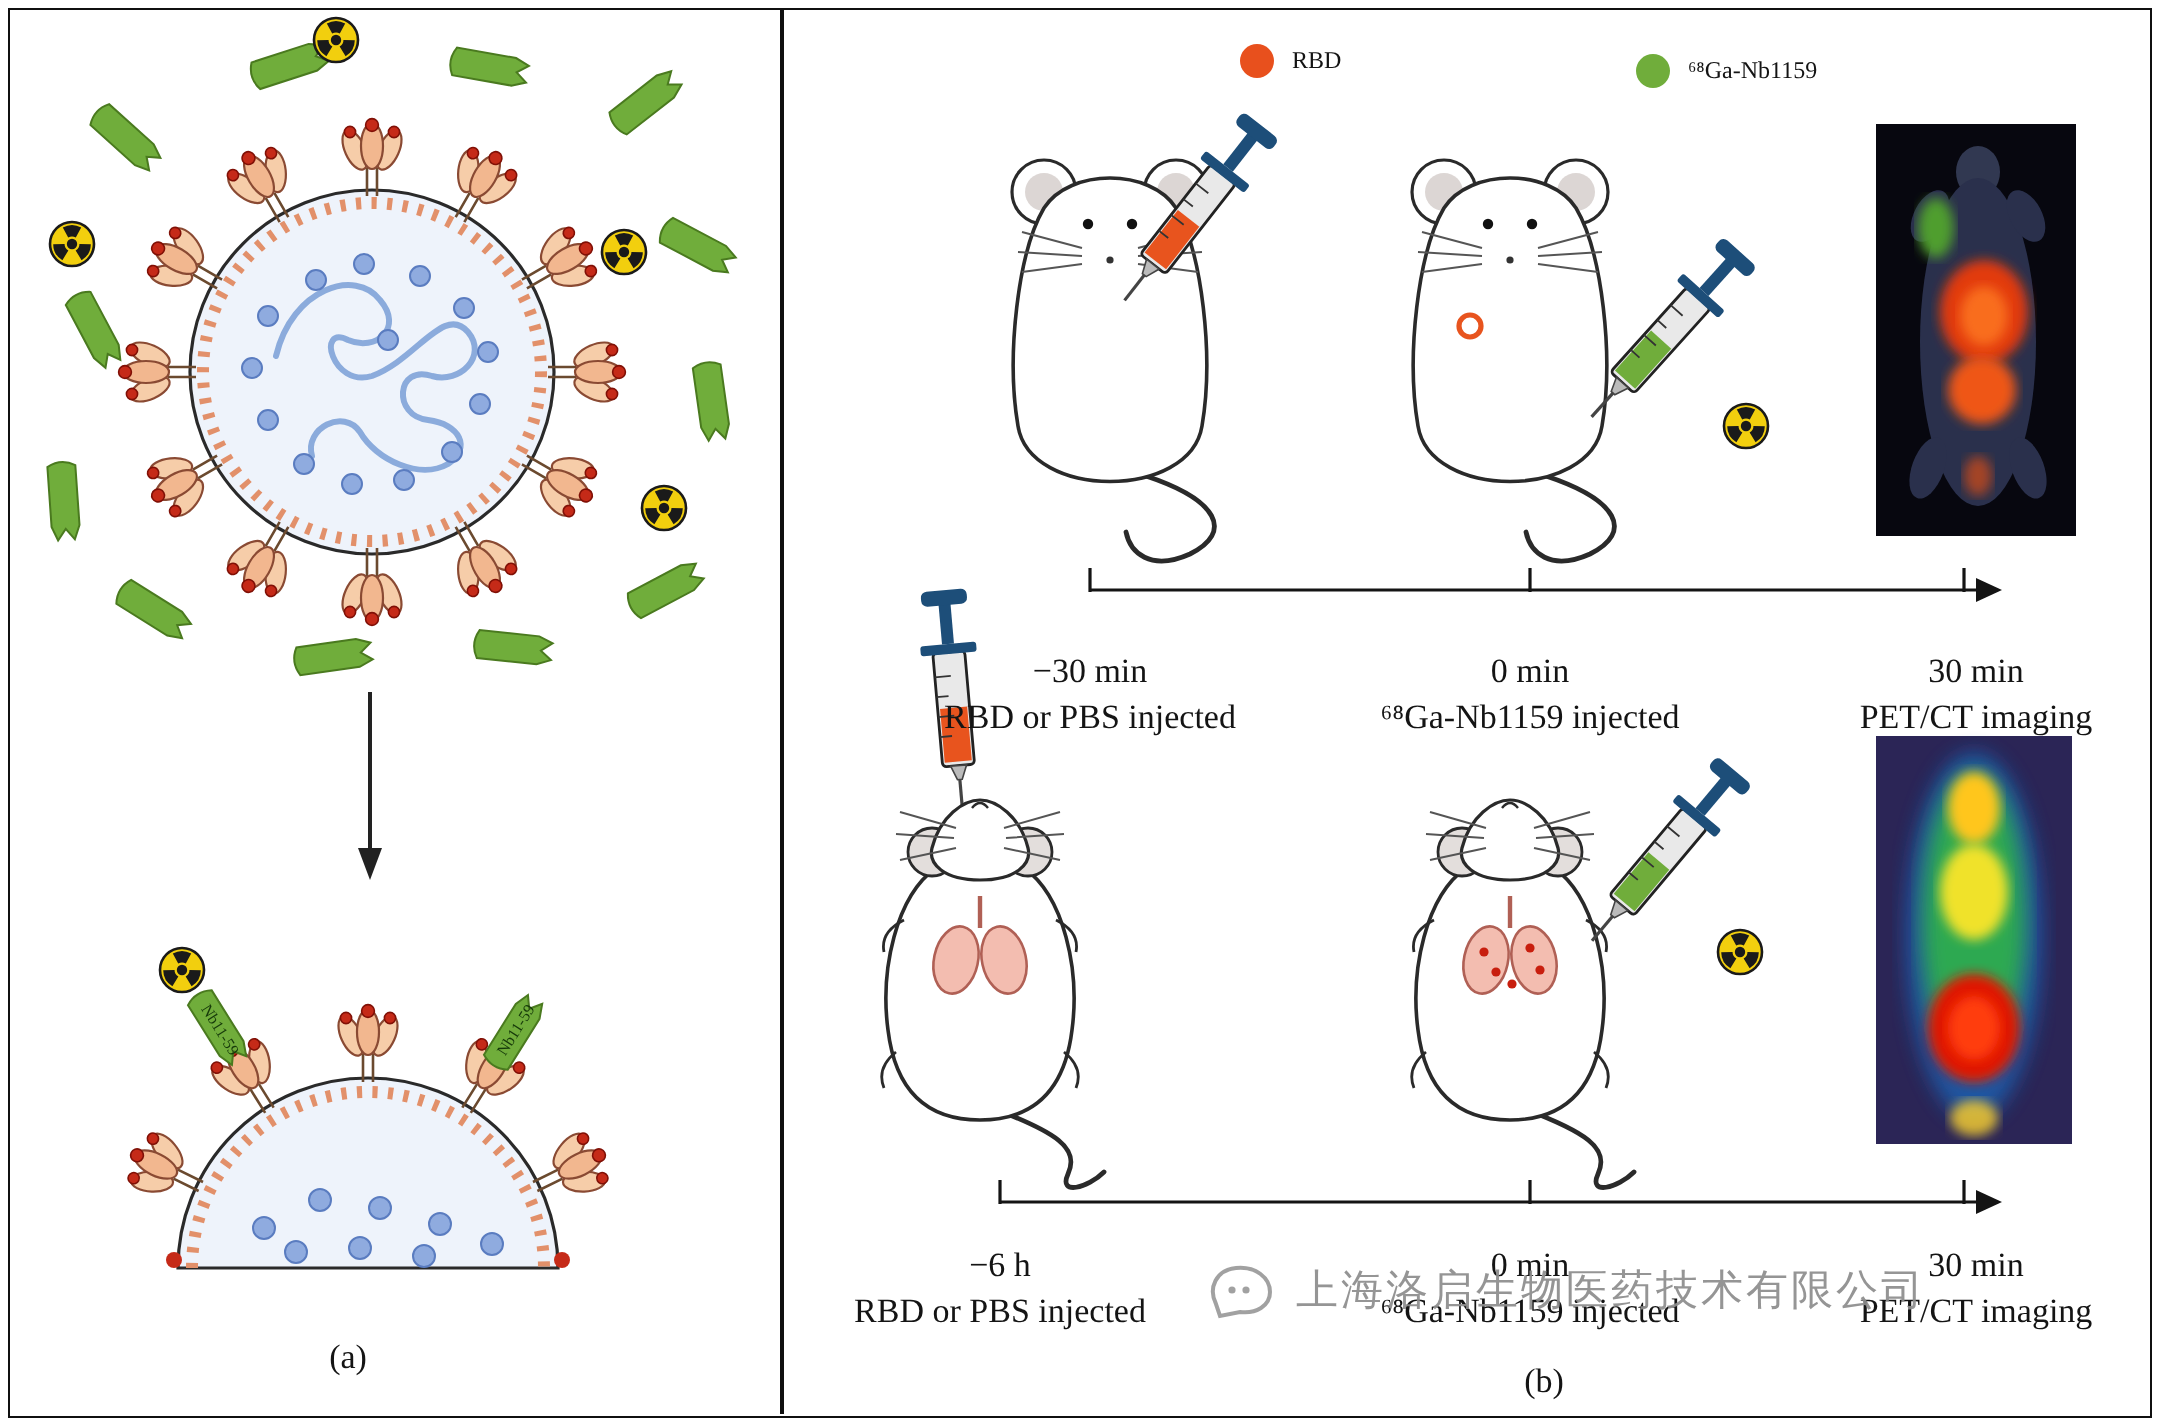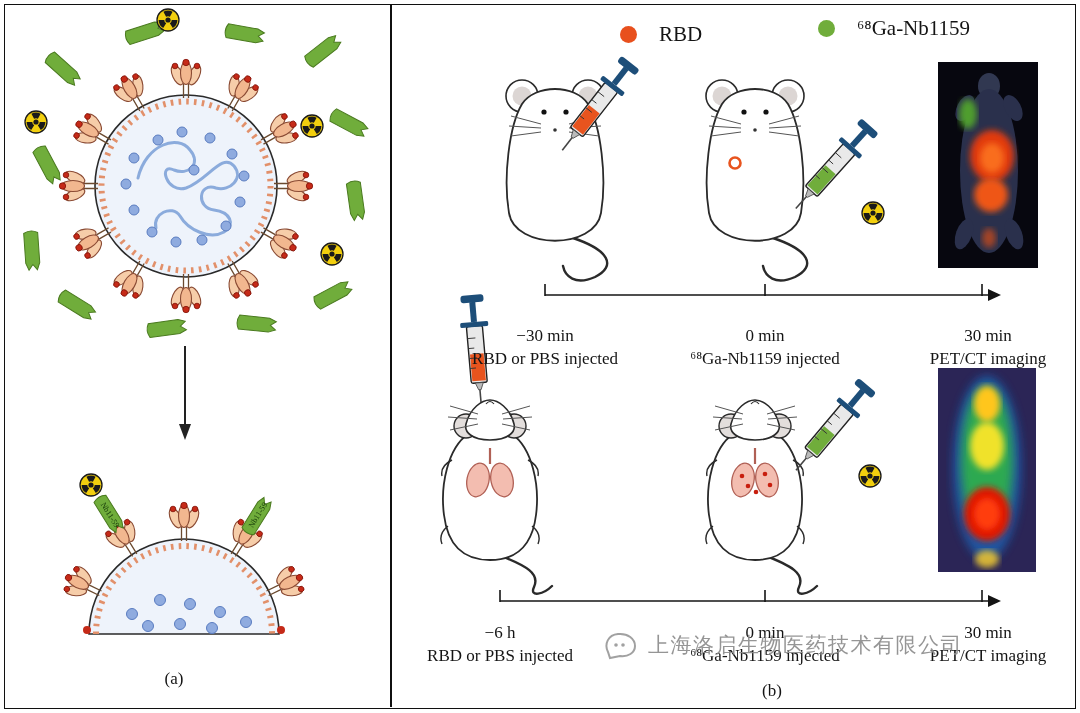--- a/index.html
+++ b/index.html
@@ -2,21 +2,21 @@
 <html><head>
 <meta charset="utf-8">
 <style>
   html,body{margin:0;padding:0;background:#fff}
   .page{position:relative;width:1080px;height:713px;background:#fff;overflow:hidden;
         font-family:"Liberation Serif",serif;color:#141414}
   .frame{position:absolute;inset:4px;border:1.8px solid #101010;pointer-events:none}
   .divider{position:absolute;left:390px;top:5px;height:702px;width:1.8px;background:#101010}
   svg.panel-a-svg{position:absolute;left:6px;top:6px}
   svg.panel-b-svg{position:absolute;left:392px;top:6px}
-  .legend-item{position:absolute;display:flex;align-items:center;gap:22px;font-size:21px}
+  .legend-item{position:absolute;display:flex;align-items:center;gap:9px;font-size:12px}
   .dot{width:17px;height:17px;border-radius:50%;display:inline-block;flex:0 0 auto}
   .dot-rbd{background:#e8501d}
   .dot-ga{background:#70ad3b}
   .t-label{position:absolute;transform:translateX(-50%);font-size:17px;white-space:nowrap;
            line-height:1.2;text-align:center}
   .panel-label{position:absolute;transform:translateX(-50%);font-size:17px}
   .watermark{position:absolute;left:602px;top:630px;display:flex;align-items:center;gap:8px;
              color:#8d8d8d;font-family:"Liberation Sans",sans-serif;font-size:21px;
              letter-spacing:1.5px;opacity:.92;z-index:9;white-space:nowrap}
 </style>
@@ -285,21 +285,21 @@
       <line x1="373" y1="584" x2="373" y2="596"></line>
       <line x1="590" y1="584" x2="590" y2="596"></line>
       <polygon points="596,589 596,601 609,595" fill="#141414" stroke="none"></polygon>
     </g>
   </svg>
 
   <div class="legend-item" style="left:620px;top:22px">
     <span class="dot dot-rbd"></span>
     <span>RBD</span>
   </div>
-  <div class="legend-item" style="left:818px;top:16px">
+  <div class="legend-item" style="left:818px;top:27px">
     <span class="dot dot-ga"></span>
     <span>⁶⁸Ga-Nb1159</span>
   </div>
 
   <div class="t-label" style="left:545px;top:326px">−30 min</div>
   <div class="t-label" style="left:765px;top:326px">0 min</div>
   <div class="t-label" style="left:988px;top:326px">30 min</div>
   <div class="t-label" style="left:545px;top:349px">RBD or PBS injected</div>
   <div class="t-label" style="left:765px;top:349px">⁶⁸Ga-Nb1159 injected</div>
   <div class="t-label" style="left:988px;top:349px">PET/CT imaging</div>

